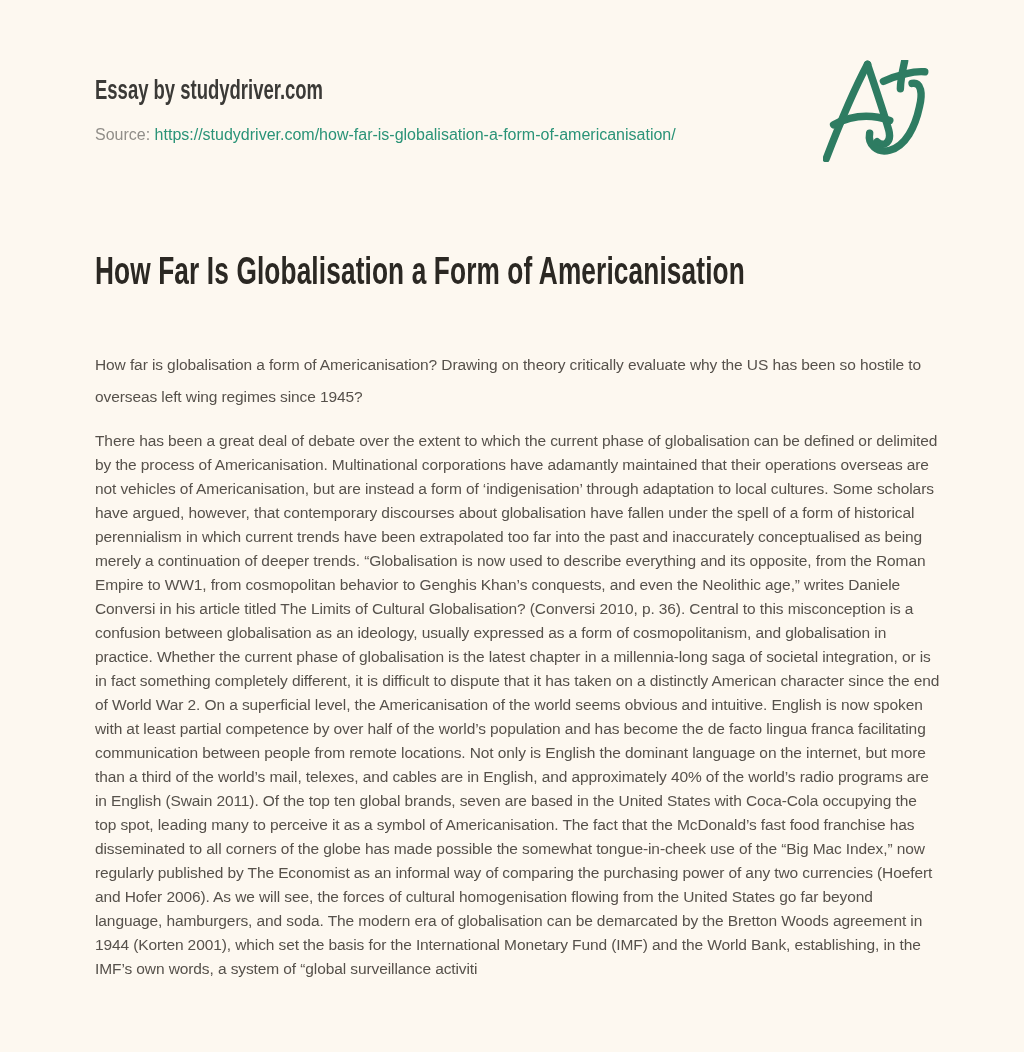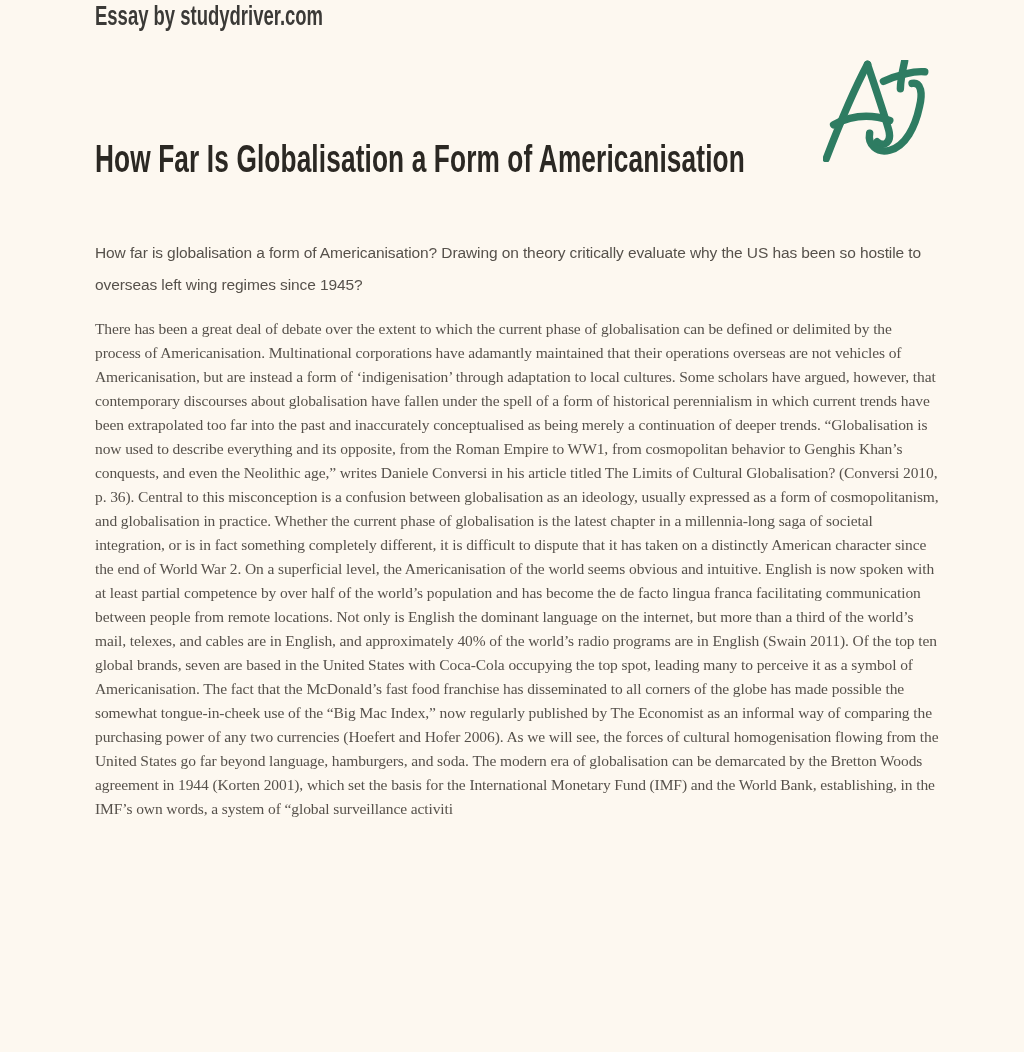--- a/index.html
+++ b/index.html
@@ -4,53 +4,57 @@
 <style>
   html, body { margin: 0; padding: 0; background: #fdf8f0; }
   body {
     width: 1024px; height: 1052px; overflow: hidden; position: relative;
     font-family: "Liberation Sans", sans-serif;
     -webkit-font-smoothing: antialiased;
   }
   .page { position: relative; width: 1024px; height: 1052px; background: #fdf8f0; }
   .content { position: absolute; left: 95px; top: 0; width: 845px; }
 
-  .doc-header { }
+  .doc-header { padding-top: 74px; }
   .doc-title {
     margin: 0; font-size: 28px; font-weight: 700; color: #3b3a37;
     white-space: nowrap; transform: scaleX(0.66); transform-origin: left center;
   }
   .source-row { margin-top: 20px; font-size: 16px; color: #918e89; }
   .source-url { color: #2a9377; text-decoration: none; }
 
   .logo { position: absolute; left: 823px; top: 60px; width: 106px; height: 102px; }
 
   .essay-title {
     margin: 0; margin-top: 106px; font-size: 38px; font-weight: 700; color: #2b2823;
     white-space: nowrap; transform: scaleX(0.69); transform-origin: left center;
     letter-spacing: 0.2px;
   }
   .question {
     margin: 0; margin-top: 56px; font-size: 15.5px; line-height: 32px;
     color: #56514b; letter-spacing: -0.1px;
   }
   .body-text {
     margin: 0; margin-top: 16px; font-size: 15.5px; line-height: 24px;
-    color: #56514b; letter-spacing: -0.1px; font-family: Liberation Serif, serif;
+    color: #56514b; letter-spacing: -0.1px;
   }
 </style>
 </head>
 <body>
 
 <div class="page">
 
   <div class="content">
 
     <header class="doc-header">
       <h1 class="doc-title">Essay by studydriver.com</h1>
+      <div class="source-row">
+        <span>Source:</span>
+        <a class="source-url" href="#">https://studydriver.com/how-far-is-globalisation-a-form-of-americanisation/</a>
+      </div>
     </header>
 
     <main>
       <h2 class="essay-title">How Far Is Globalisation a Form of Americanisation</h2>
       <p class="question">How far is globalisation a form of Americanisation? Drawing on theory critically evaluate why the US has been so hostile to overseas left wing regimes since 1945?</p>
       <p class="body-text">There has been a great deal of debate over the extent to which the current phase of globalisation can be defined or delimited by the process of Americanisation. Multinational corporations have adamantly maintained that their operations overseas are not vehicles of Americanisation, but are instead a form of ‘indigenisation’ through adaptation to local cultures. Some scholars have argued, however, that contemporary discourses about globalisation have fallen under the spell of a form of historical perennialism in which current trends have been extrapolated too far into the past and inaccurately conceptualised as being merely a continuation of deeper trends. “Globalisation is now used to describe everything and its opposite, from the Roman Empire to WW1, from cosmopolitan behavior to Genghis Khan’s conquests, and even the Neolithic age,” writes Daniele Conversi in his article titled The Limits of Cultural Globalisation? (Conversi 2010, p. 36). Central to this misconception is a confusion between globalisation as an ideology, usually expressed as a form of cosmopolitanism, and globalisation in practice. Whether the current phase of globalisation is the latest chapter in a millennia-long saga of societal integration, or is in fact something completely different, it is difficult to dispute that it has taken on a distinctly American character since the end of World War 2. On a superficial level, the Americanisation of the world seems obvious and intuitive. English is now spoken with at least partial competence by over half of the world’s population and has become the de facto lingua franca facilitating communication between people from remote locations. Not only is English the dominant language on the internet, but more than a third of the world’s mail, telexes, and cables are in English, and approximately 40% of the world’s radio programs are in English (Swain 2011). Of the top ten global brands, seven are based in the United States with Coca-Cola occupying the top spot, leading many to perceive it as a symbol of Americanisation. The fact that the McDonald’s fast food franchise has disseminated to all corners of the globe has made possible the somewhat tongue-in-cheek use of the “Big Mac Index,” now regularly published by The Economist as an informal way of comparing the purchasing power of any two currencies (Hoefert and Hofer 2006). As we will see, the forces of cultural homogenisation flowing from the United States go far beyond language, hamburgers, and soda. The modern era of globalisation can be demarcated by the Bretton Woods agreement in 1944 (Korten 2001), which set the basis for the International Monetary Fund (IMF) and the World Bank, establishing, in the IMF’s own words, a system of “global surveillance activiti</p>
     </main>
 
   </div>
 

